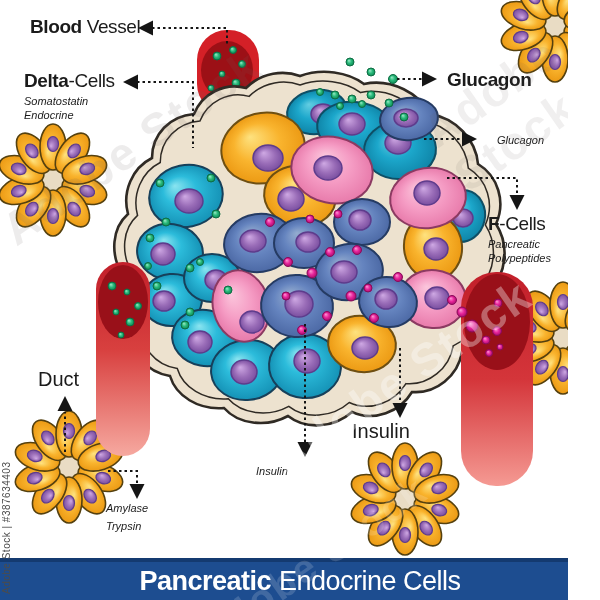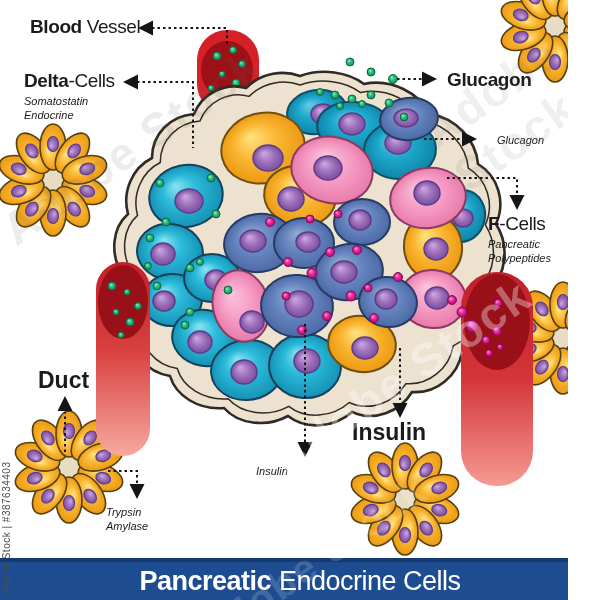--- a/index.html
+++ b/index.html
@@ -2,21 +2,21 @@
 <html><head>
 <meta charset="utf-8">
 <style>
   html,body{margin:0;padding:0;}
   #stage{position:relative;width:568px;height:600px;background:#ffffff;overflow:hidden;
          font-family:"Liberation Sans",sans-serif;}
   #art{position:absolute;left:0;top:0;z-index:1;}
   .lbl{position:absolute;z-index:5;color:#1b1b1b;white-space:nowrap;line-height:1;}
   .main{font-size:19px;letter-spacing:-0.4px;}
   .main .b{font-weight:bold;}
-  .big{font-size:23px;font-weight:bold;}
+  .big{font-size:20px;font-weight:normal;}
   .sub{display:block;font-size:11px;font-weight:normal;font-style:italic;line-height:14px;letter-spacing:0;}
   .sub.first{margin-top:4px;}
   #banner{position:absolute;left:0;bottom:0;width:600px;height:38px;z-index:6;
           background:#1d4d90;border-top:4px solid #143a70;
           display:flex;align-items:center;justify-content:center;
           color:#ffffff;font-size:27px;letter-spacing:-0.5px;}
   #banner .b{font-weight:bold;margin-right:8px;}
   .wm{position:absolute;z-index:7;font-weight:bold;font-size:46px;pointer-events:none;
       transform:rotate(-35deg);letter-spacing:2px;}
   #stockid{position:absolute;left:1px;top:404px;height:190px;z-index:8;
@@ -350,22 +350,22 @@
 
   <div class="lbl" style="left:256px;top:460px">
     <span class="sub first">Insulin</span>
   </div>
 
   <div class="lbl big" style="left:38px;top:369px">
     <span>Duct</span>
   </div>
 
   <div class="lbl" style="left:106px;top:501px">
+    <span class="sub">Amylase</span>
     <span class="sub first">Trypsin</span>
-    <span class="sub">Amylase</span>
   </div>
 
   <div class="wm" style="left:-20px;top:120px;color:rgba(110,100,95,0.12)">Adobe Stock</div>
   <div class="wm" style="left:250px;top:350px;color:rgba(255,255,255,0.35)">Adobe Stock</div>
   <div class="wm" style="left:430px;top:60px;color:rgba(110,100,95,0.10)">Adobe Stock</div>
   <div class="wm" style="left:180px;top:540px;color:rgba(255,255,255,0.16);font-size:40px">Adobe Stock</div>
   <div id="stockid">Adobe Stock | #387634403</div>
 
   <div id="banner">
     <span class="b">Pancreatic</span>

